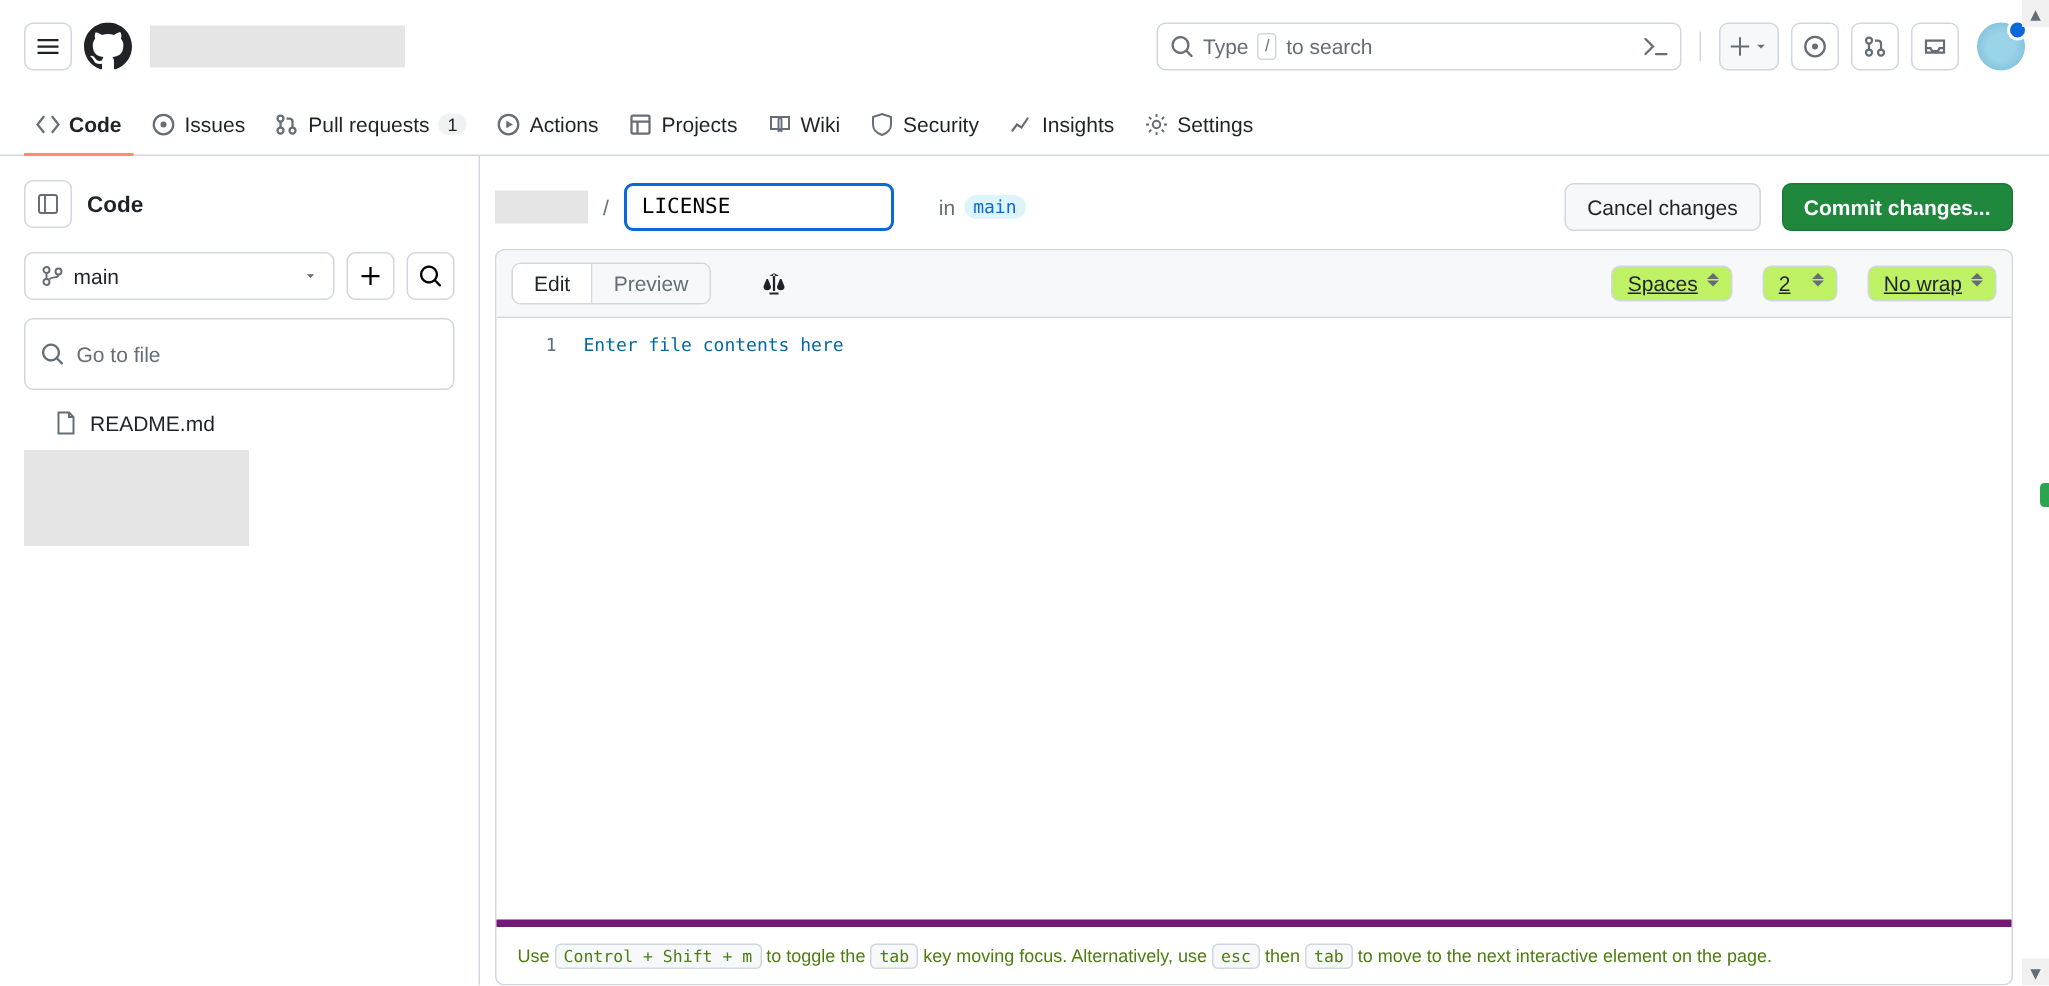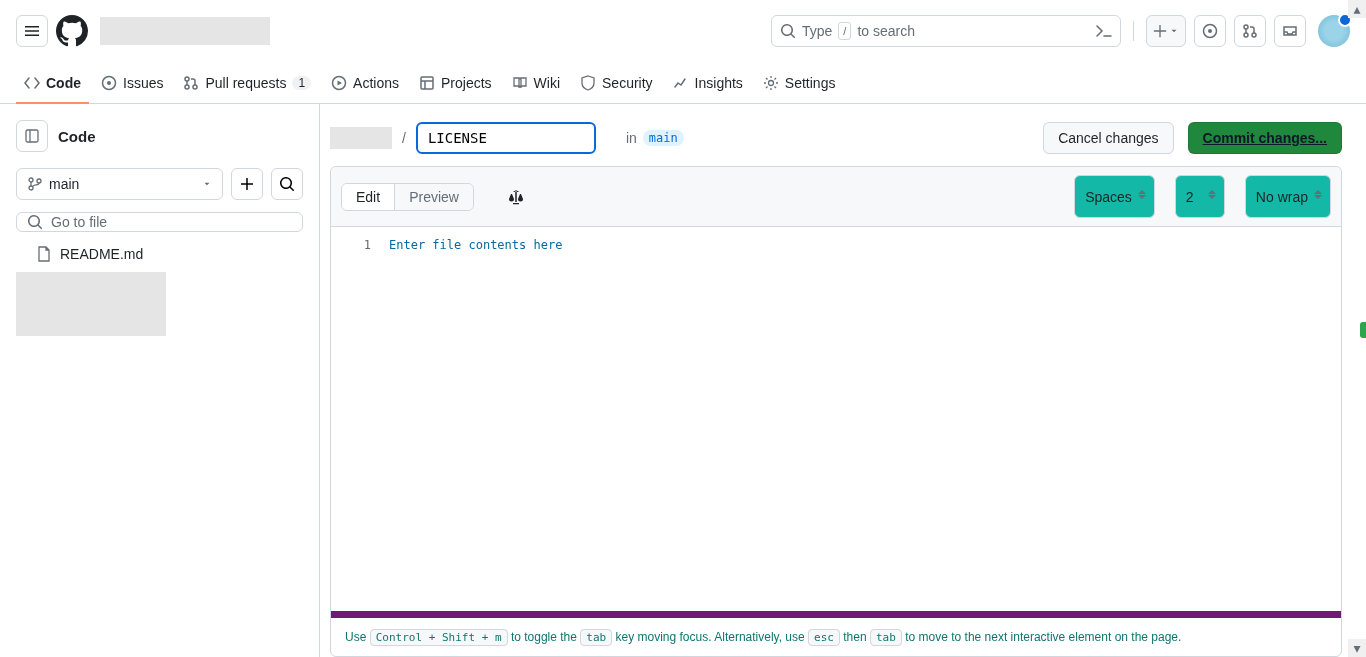--- a/index.html
+++ b/index.html
@@ -166,21 +166,21 @@
 .branch-select .chev { margin-left: auto; color: #656d76; }
 .icon-btn {
   width: 32px; height: 32px;
   border: 1px solid #d0d7de;
   border-radius: 6px;
   display: flex; align-items: center; justify-content: center;
   cursor: pointer;
   color: #656d76;
 }
 .file-filter {
-  height: 20px;
+  height: 48px;
   border: 1px solid #d0d7de;
   border-radius: 6px;
   display: flex; align-items: center;
   padding: 0 10px;
   gap: 8px;
   color: #656d76;
   margin-bottom: 8px;
 }
 .file-item {
   display: flex; align-items: center;
@@ -236,24 +236,23 @@
   border: 1px solid #d0d7de;
   border-radius: 6px;
   padding: 0 14px;
   display: flex; align-items: center;
   cursor: pointer;
   font-weight: 500;
   background: #f6f8fa;
 }
 .btn.primary {
   background: #1f883d;
-  color: #0f172a;
+  color: #ffffff;
   border-color: rgba(27,31,36,0.15);
   font-weight: 600;
-  text-decoration: underline;
 }
 
 
 .editor-wrap {
   border: 1px solid #d0d7de;
   border-radius: 6px;
   margin: 0 24px 0 10px;
   margin-top: -6px;
   display: flex;
   flex-direction: column;
@@ -293,28 +292,29 @@
   cursor: pointer;
   font-weight: 600;
   margin-left: 6px;
 }
 .highlight-box {
   border: 3px solid #e83030;
   padding: 2px 4px;
 }
 .tb-spacer { flex: 1; }
 .select-small {
-  height: 43px;
+  height: 24px;
   border: 1px solid #d0d7de;
   border-radius: 6px;
   padding: 0 22px 0 10px;
-  background: #14b8a6;
+  background: #bef264;
   cursor: pointer;
   display: flex; align-items: center;
   position: relative;
+  text-decoration: underline;
 }
 .select-small::after {
   content: "";
   position: absolute;
   right: 8px; top: 50%;
   transform: translateY(-50%);
   width: 0; height: 0;
   border-left: 4px solid transparent;
   border-right: 4px solid transparent;
   border-top: 4px solid #656d76;
@@ -346,22 +346,22 @@
 }
 .code-area {
   flex: 1;
   padding: 8px 0 0 8px;
   color: #0369a1;
 }
 
 
 .hint {
   padding: 12px 14px;
-  border-top: 7px solid #701a75;
-  color: #0f766e;
+  border-top: 5px solid #701a75;
+  color: #4d7c0f;
   font-size: 12px;
   margin-top: 48px;
 }
 .kbd {
   background: #f6f8fa;
   border: 1px solid #d0d7de;
   border-radius: 4px;
   padding: 1px 5px;
   font-family: ui-monospace, monospace;
   font-size: 11px;

